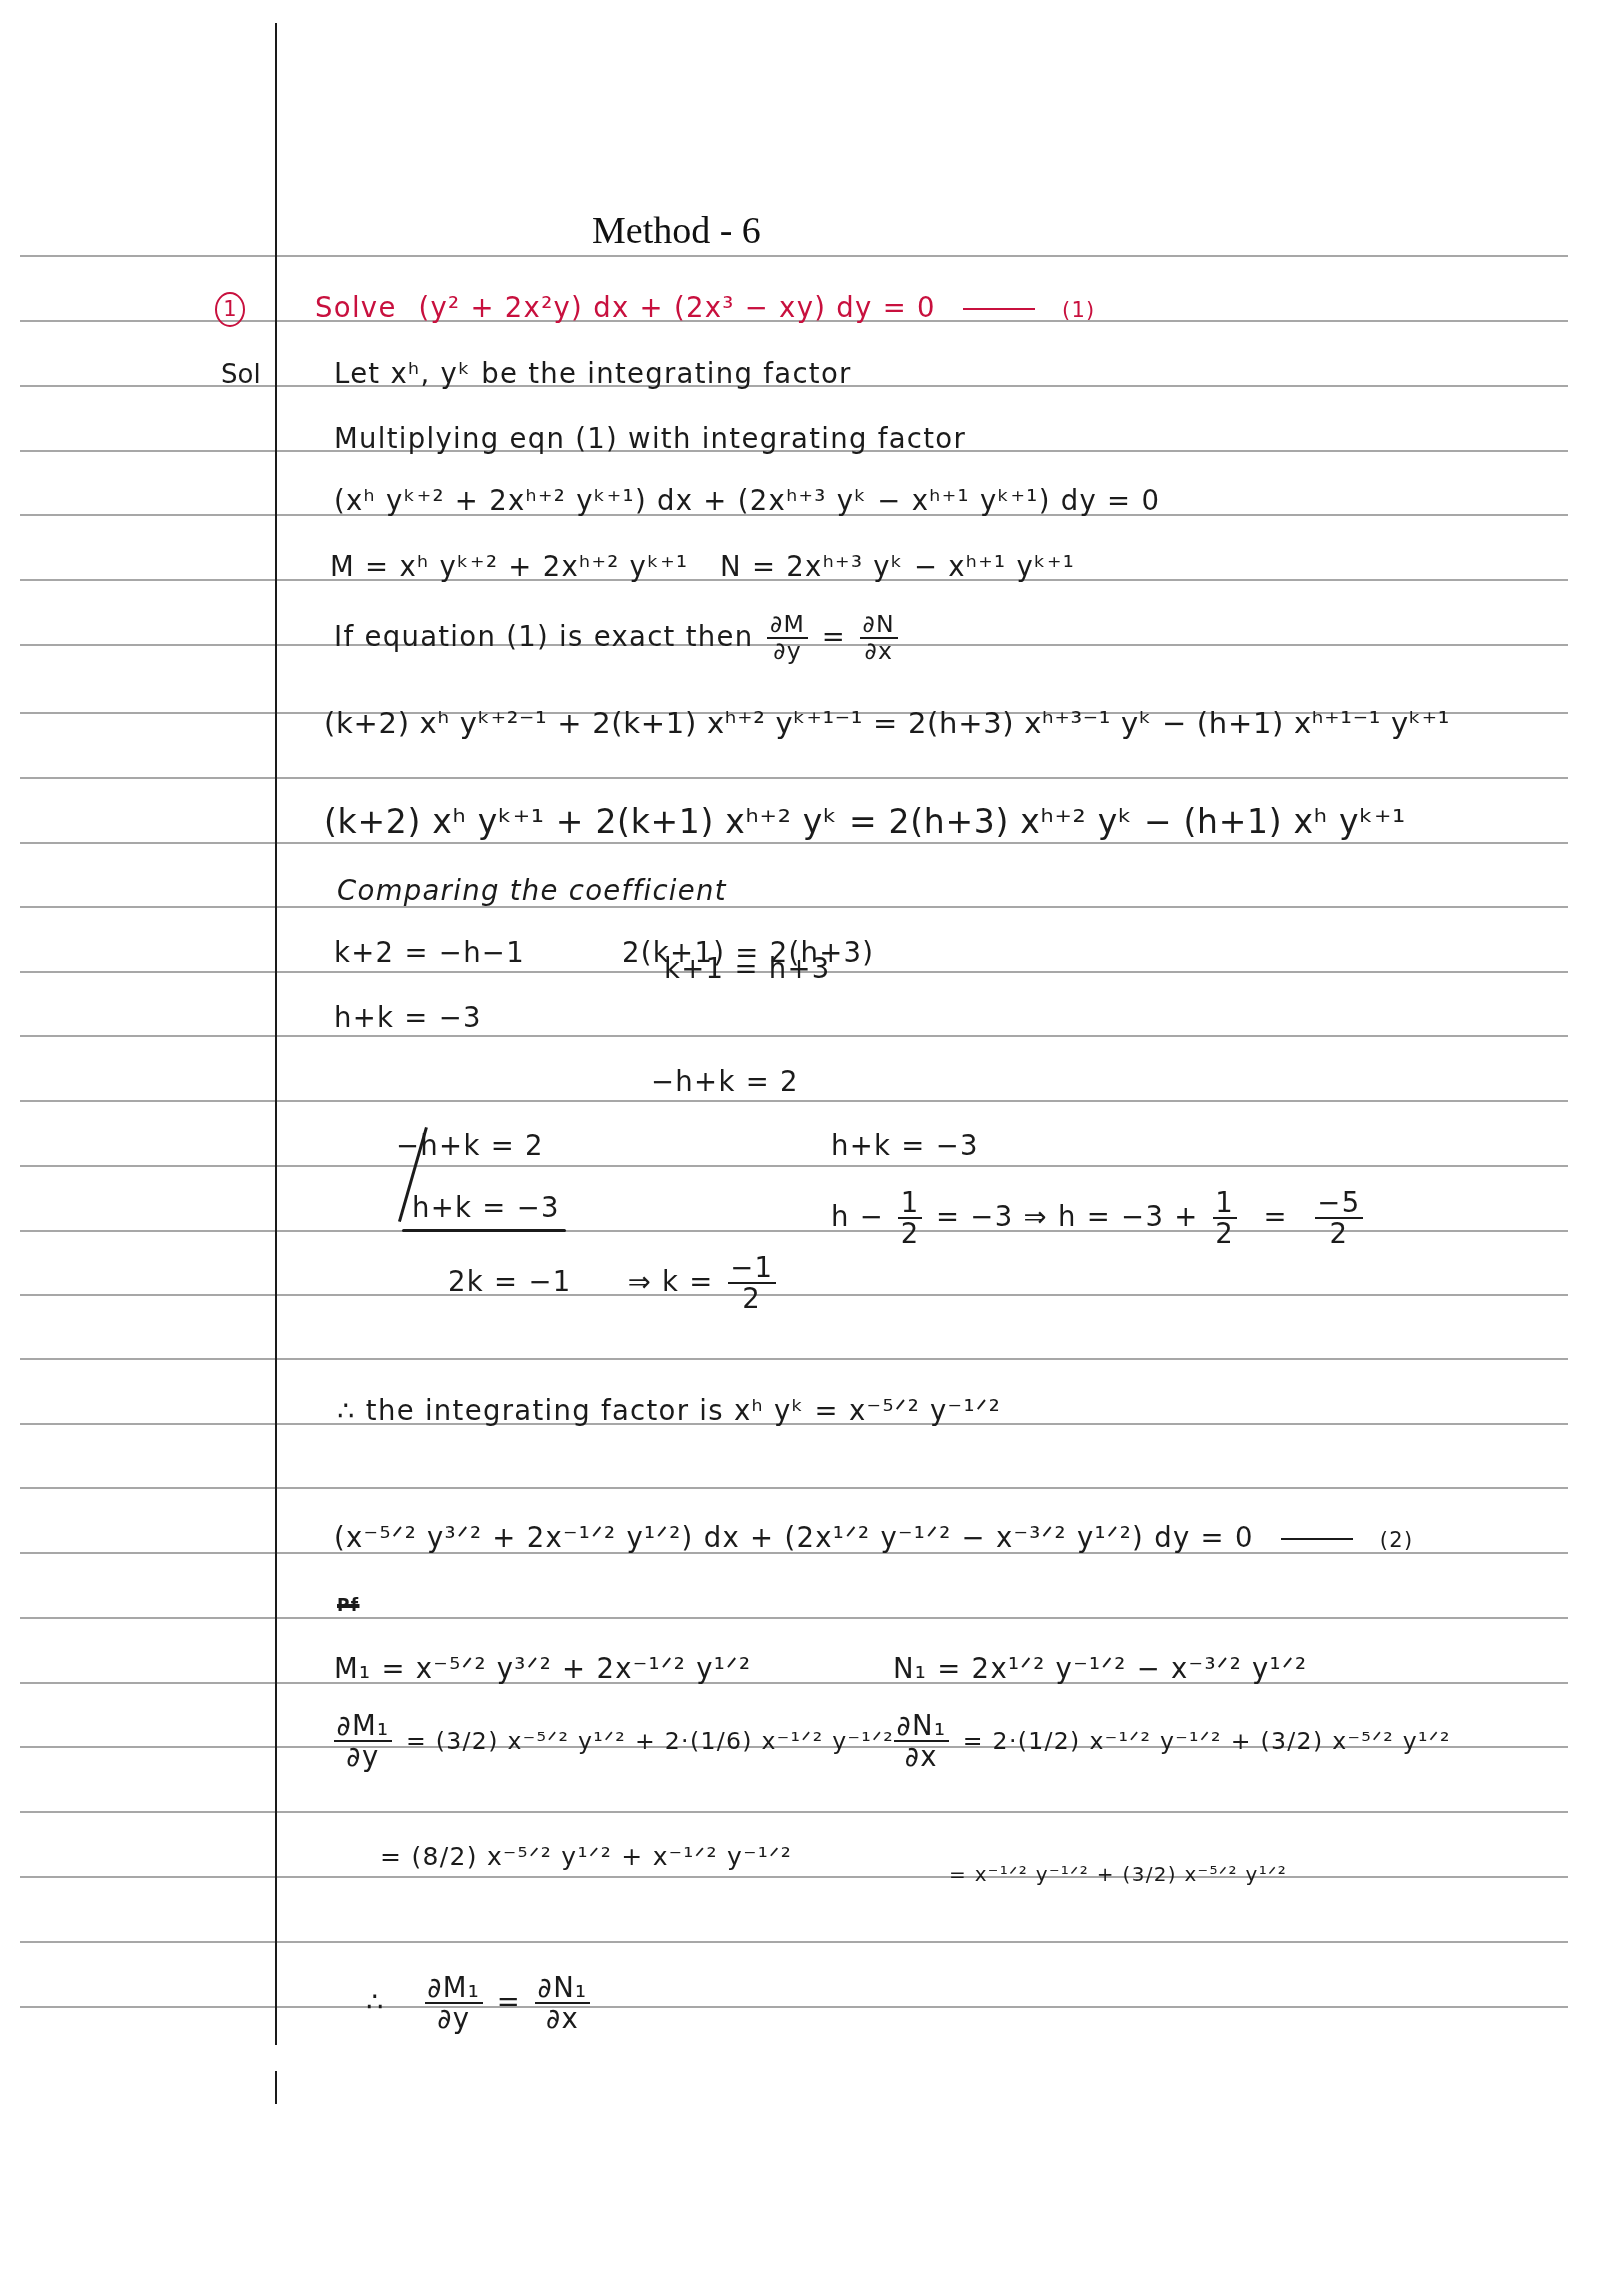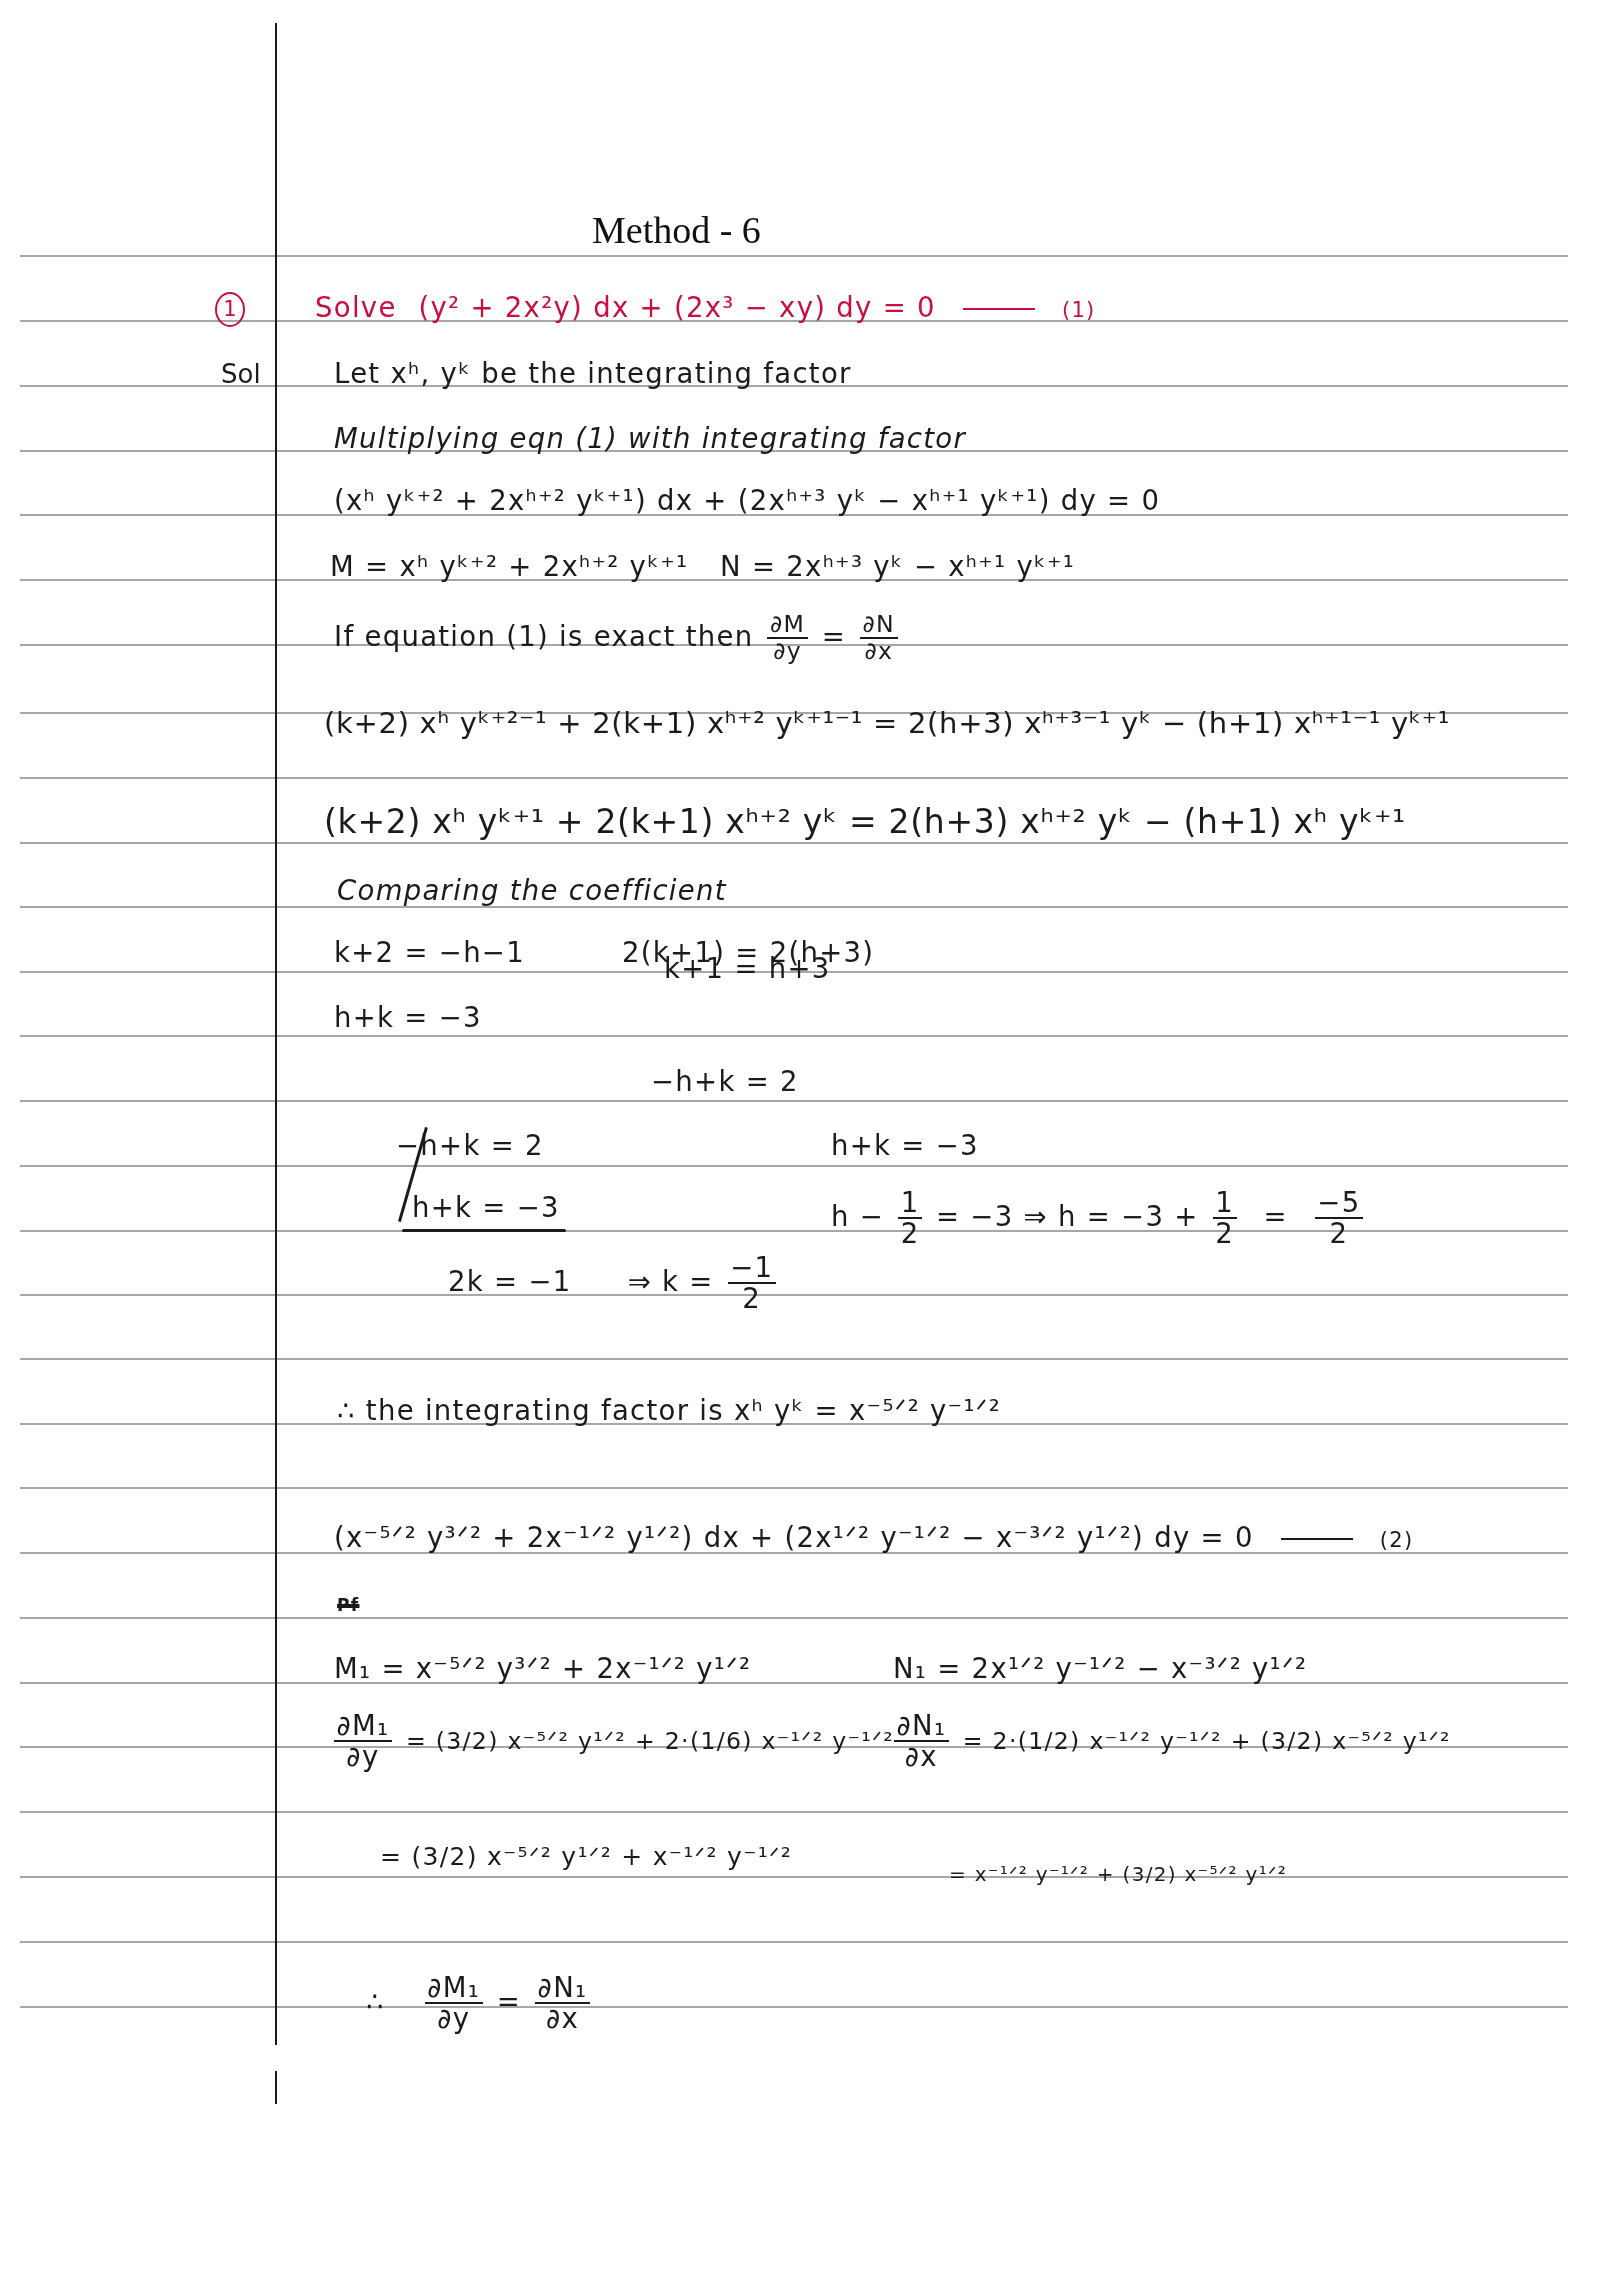--- a/index.html
+++ b/index.html
@@ -64,21 +64,21 @@
 <div class="margin-label">Sol</div>
 
 <div class="hw red" style="left:315px;top:291px">
   <span>Solve</span>
   <span style="margin-left:11.8px">(y² + 2x²y) dx + (2x³ − xy) dy = 0</span>
   <span class="dash-long"></span>
   <span style="font-size:21px">(1)</span>
 </div>
 
 <div class="hw" style="left:334px;top:357px">Let xʰ, yᵏ be the integrating factor</div>
-<div class="hw" style="left:334px;top:422px;font-style:italic">Multiplying eqn (1) with integrating factor</div>
+<div class="hw" style="left:334px;top:422px;">Multiplying eqn (1) with integrating factor</div>
 <div class="hw" style="left:334px;top:484px">(xʰ yᵏ⁺² + 2xʰ⁺² yᵏ⁺¹) dx + (2xʰ⁺³ yᵏ − xʰ⁺¹ yᵏ⁺¹) dy = 0</div>
 
 <div class="hw" style="left:330px;top:550px">M = xʰ yᵏ⁺² + 2xʰ⁺² yᵏ⁺¹</div>
 <div class="hw" style="left:720px;top:550px">N = 2xʰ⁺³ yᵏ − xʰ⁺¹ yᵏ⁺¹</div>
 
 <div class="hw" style="left:334px;top:612px">
   <span>If equation (1) is exact then</span>
   <span class="frac" style="font-size:23.6px">
     <span class="num">∂M</span>
     <span class="den">∂y</span>
@@ -159,21 +159,21 @@
 </div>
 
 <div class="hw" style="left:890px;top:1711px">
   <span class="frac">
     <span class="num">∂N₁</span>
     <span class="den">∂x</span>
   </span>
   <span style="font-size:23.6px">= 2·(1/2) x⁻¹ᐟ² y⁻¹ᐟ² + (3/2) x⁻⁵ᐟ² y¹ᐟ²</span>
 </div>
 
-<div class="hw" style="left:380px;top:1842px;font-size:25px">= (3/2) x⁻⁵ᐟ² y¹ᐟ² + x⁻¹ᐟ² y⁻¹ᐟ²</div>
+<div class="hw" style="left:380px;top:1842px;font-size:25px">= (8/2) x⁻⁵ᐟ² y¹ᐟ² + x⁻¹ᐟ² y⁻¹ᐟ²</div>
 <div class="hw" style="left:949px;top:1862px;font-size:20px">= x⁻¹ᐟ² y⁻¹ᐟ² + (3/2) x⁻⁵ᐟ² y¹ᐟ²</div>
 
 <div class="hw" style="left:366px;top:1973px">
   <span style="margin-right:26px">∴</span>
   <span class="frac">
     <span class="num">∂M₁</span>
     <span class="den">∂y</span>
   </span>
   <span>=</span>
   <span class="frac">

